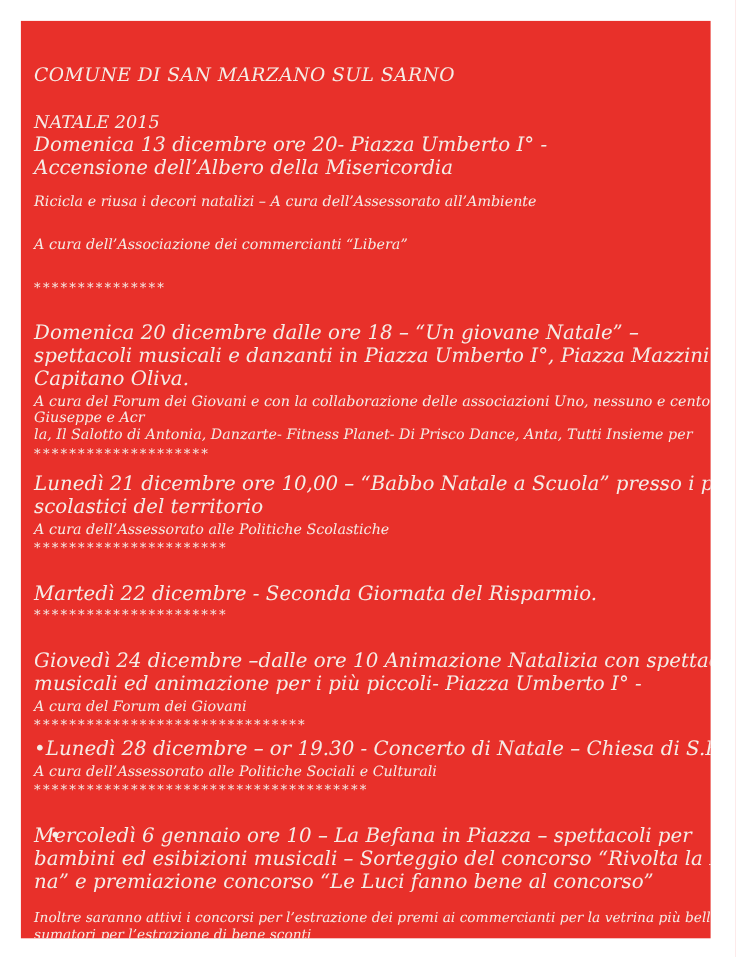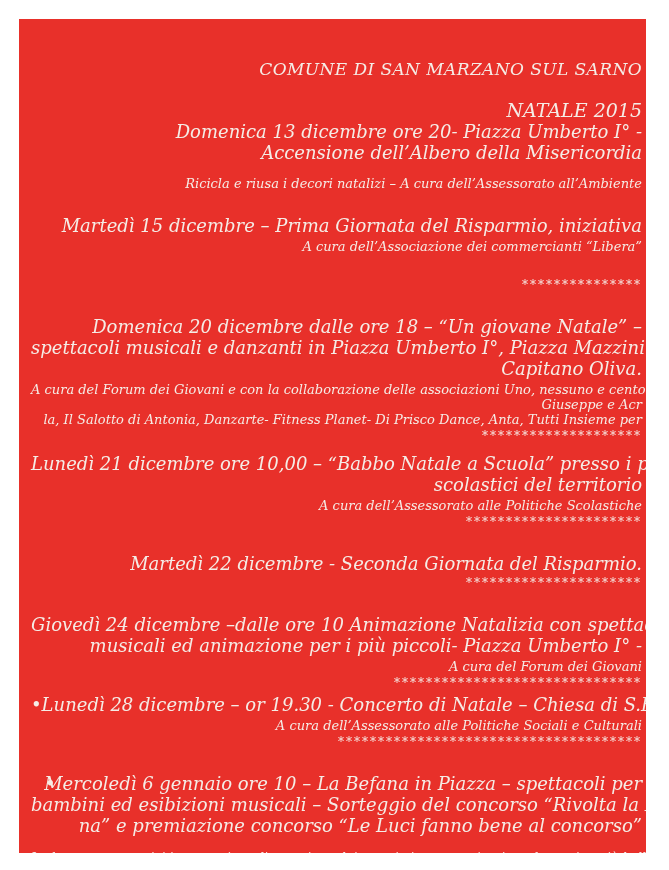--- a/index.html
+++ b/index.html
@@ -10,33 +10,33 @@
     position: relative;
     overflow: hidden;
   }
   .poster {
     position: absolute;
     left: 19px; top: 19px;
     width: 627px; height: 834px;
     box-sizing: border-box;
     background: var(--poster-bg, #e8302a);
     color: var(--poster-text, #f5ece6);
-    text-align: right;
+    text-align: left;
     padding: 40px 4px 0 12px;
     overflow: hidden;
     font-style: italic;
   }
   .municipality {
     font-size: 17px;
     letter-spacing: 0.4px;
     line-height: 20px;
   }
   .title {
     margin-top: 21px;
-    font-size: 19px;
+    font-size: 16px;
     line-height: 21px;
   }
   .event { position: relative; margin-top: 24px; }
   .headline-line {
     font-size: 18px;
     line-height: 21px;
     white-space: nowrap;
   }
   .note-line {
     font-size: 13px;
@@ -82,21 +82,20 @@
 <div class="poster">
   <div class="municipality">COMUNE DI SAN MARZANO SUL SARNO</div>
   <div class="title">NATALE 2015</div>
   <div id="events-list">
       <div class="event">
         <div class="headline-line">Domenica 13 dicembre ore 20- Piazza Umberto I° -</div>
         <div class="headline-line">Accensione dell’Albero della Misericordia</div>
         <div class="note-line">Ricicla e riusa i decori natalizi – A cura dell’Assessorato all’Ambiente</div>
       </div>
       <div class="event">
-        <div class="headline-line">Martedì 15 dicembre – Prima Giornata del Risparmio, iniziativa</div>
         <div class="note-line">A cura dell’Associazione dei commercianti “Libera”</div>
         <div class="stars">***************</div>
       </div>
       <div class="event">
         <div class="headline-line">Domenica 20 dicembre  dalle ore 18 – “Un giovane Natale” –</div>
         <div class="headline-line">spettacoli musicali e danzanti in Piazza Umberto I°, Piazza Mazzini e Via</div>
         <div class="headline-line">Capitano Oliva.</div>
         <div class="note-line">A cura del Forum dei Giovani e con la collaborazione delle associazioni Uno, nessuno e centomi-</div>
         <div class="note-line">Giuseppe e Acr</div>
         <div class="note-line">la, Il Salotto di Antonia, Danzarte- Fitness Planet- Di Prisco Dance, Anta, Tutti Insieme per</div>

